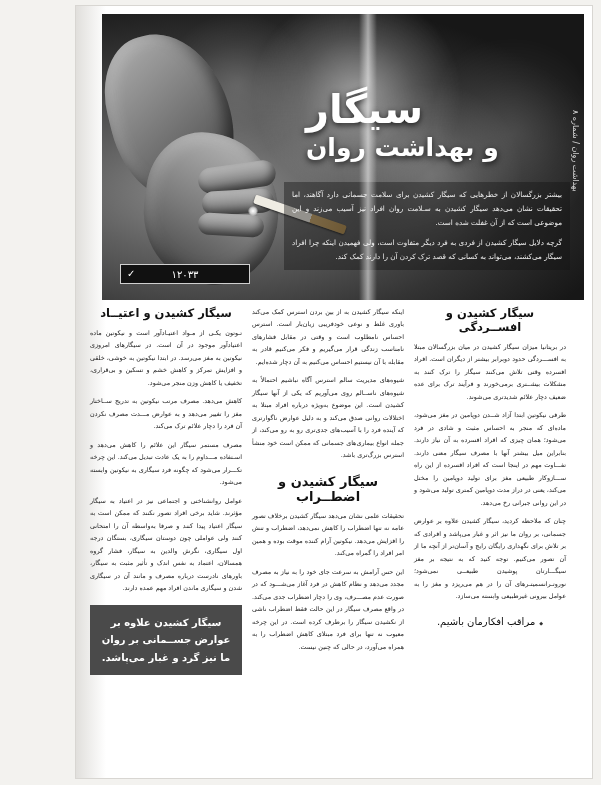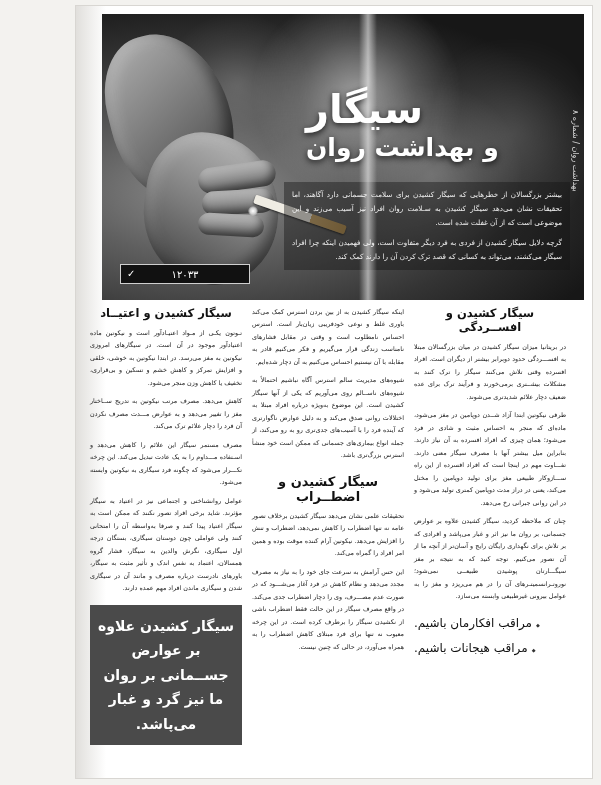--- a/index.html
+++ b/index.html
@@ -116,24 +116,24 @@
     color:#111;letter-spacing:0px;
   }
   h3.sub{
     font-size:13px;font-weight:bold;text-align:center;margin:12px 0 6px 0;color:#111;
   }
   p.body{
     font-size:6.4px;line-height:1.95;text-align:justify;margin:0 0 6px 0;color:#1a1a1a;
   }
   .callout{
     margin-top:10px;background:#4a4a4a;color:#fff;padding:9px 8px;
-    font-size:14px;line-height:1.75;text-align:center;font-weight:bold;
+    font-size:10px;line-height:1.75;text-align:center;font-weight:bold;
   }
   .bullets{
-    margin:8px 0 0 0;padding:0;list-style:none;font-size:12px;line-height:2.1;text-align:left;
+    margin:8px 0 0 0;padding:0;list-style:none;font-size:10px;line-height:2.1;text-align:center;
   }
   .bullets li:before{content:"\25C6";font-size:5px;margin-left:4px;color:#333;}
   .question{
     margin-top:6px;font-size:8px;font-weight:bold;text-align:center;color:#111;
   }
 </style>
 </head>
 <body>
 
 <div class="page">
@@ -191,19 +191,18 @@
         <p class="body">این حس آرامش به سرعت جای خود را به نیاز به مصرف مجدد می‌دهد و نظام کاهش در فرد آغاز می‌شـــود که در صورت عدم مصـــرف، وی را دچار اضطراب جدی می‌کند. در واقع مصرف سیگار در این حالت فقط اضطراب ناشی از نکشیدن سیگار را برطرف کرده است. در این چرخه معیوب نه تنها برای فرد مبتلای کاهش اضطراب را به همراه می‌آورد، در حالی که چنین نیست.</p>
       </div>
 
       <div class="col">
         <h2 class="sec">سیگار کشیدن و افســردگی</h2>
         <p class="body">در بریتانیا میزان سیگار کشیدن در میان بزرگسالان مبتلا به افســـردگی حدود دوبرابر بیشتر از دیگران است. افراد افسرده وقتی تلاش می‌کنند سیگار را ترک کنند به مشکلات بیشــتری برمی‌خورند و فرآیند ترک برای عده ضعیف دچار علائم شدیدتری می‌شوند.</p>
         <p class="body">طرفی نیکوتین ابتدا آزاد شــدن دوپامین در مغز می‌شود، ماده‌ای که منجر به احساس مثبت و شادی در فرد می‌شود؛ همان چیزی که افراد افسرده به آن نیاز دارند. بنابراین میل بیشتر آنها با مصرف سیگار معنی دارند. تفـــاوت مهم در اینجا است که افراد افسرده از این راه ســـازوکار طبیعی مغز برای تولید دوپامین را مختل می‌کند، یعنی در دراز مدت دوپامین کمتری تولید می‌شود و در این روانی جبرانی رخ می‌دهد.</p>
         <p class="body">چنان که ملاحظه کردید، سیگار کشیدن علاوه بر عوارض جسمانی، بر روان ما نیز اثر و غبار می‌پاشد و افرادی که بر تلاش برای نگهداری رایگان رایج و آسان‌تر از آنچه ما از آن تصور می‌کنیم. توجه کنید که به نتیجه بر مغز سیگـــارتان پوشیدن طبیعــی نمی‌شود؛ نوروتـرانسمیتـرهای آن را در هم می‌ریزد و مغز را به عوامل بیرونی غیرطبیعی وابسته می‌سازد.</p>
         <ul class="bullets">
           <li>مراقب افکارمان باشیم.</li>
-          <li>مراقب هیجانات باشیم.</li>
         </ul>
       </div>
 
     </div>
   </div>
 </div>
 
 </body></html>

